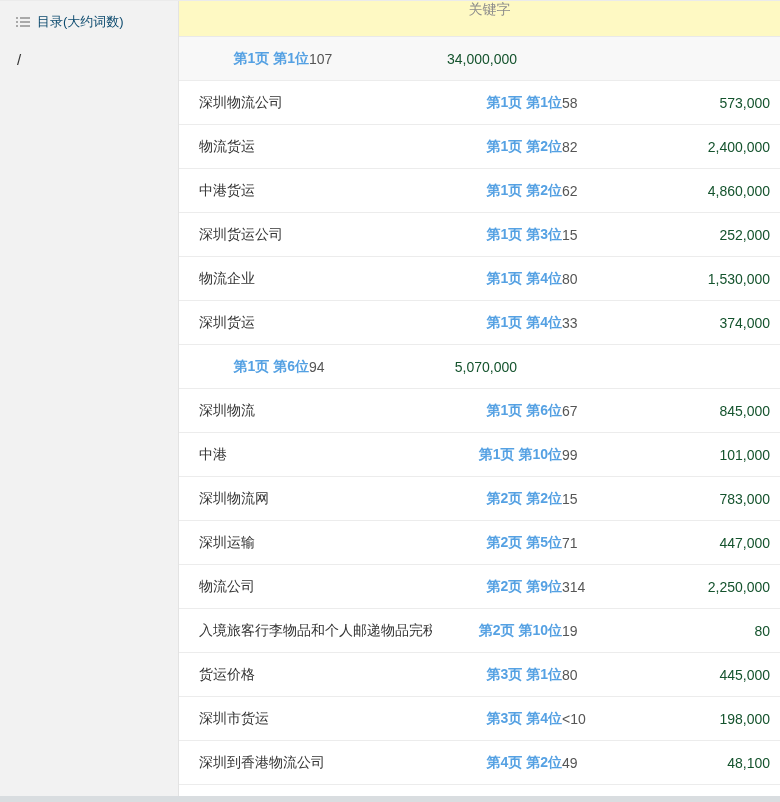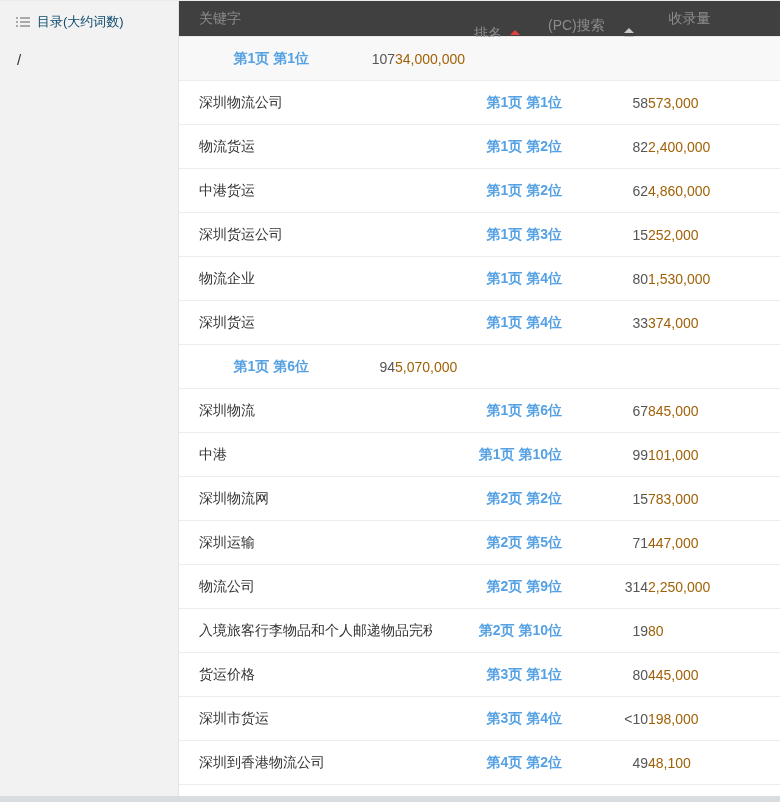--- a/index.html
+++ b/index.html
@@ -49,25 +49,26 @@
     flex: 1;
     display: flex;
     flex-direction: column;
     overflow: hidden;
     background: #ffffff;
   }
   .thead {
     display: flex;
     align-items: center;
     height: 35px;
-    background: #404040;
+    background: #fef9c3;
     border-bottom: 1px solid #e9e9e9;
     color: #8c8c8c;
     font-size: 14px;
     flex-shrink: 0;
+    flex-direction: column;
   }
   .row {
     display: flex;
     align-items: center;
     height: 43px;
     border-bottom: 1px solid #ececec;
     font-size: 14px;
     background: #ffffff;
     flex-shrink: 0;
   }
@@ -86,30 +87,30 @@
     white-space: nowrap;
     font-weight: bold;
   }
   .cell-rank a, .rank-link {
     color: #55a1e3;
     text-decoration: none;
     cursor: pointer;
   }
   .cell-pc {
     width: 86px;
-    text-align: right;
+    text-align: left;
     color: #555555;
     flex-shrink: 0;
   }
   .cell-index {
     width: 132px;
-    text-align: left;
+    text-align: right;
     padding-right: 10px;
     box-sizing: border-box;
-    color: #a16207;
+    color: #14532d;
     flex-shrink: 0;
   }
   .th-keyword { flex: 1; padding-left: 20px; }
   .th-rank {
     width: 130px; flex-shrink: 0;
     display: flex; align-items: flex-end; justify-content: center; gap: 8px; margin-top: 31px;
   }
   .th-pc {
     width: 86px; flex-shrink: 0; margin-left: -14px;
     display: flex; align-items: center; justify-content: center; gap: 7px; margin-top: 32px;

